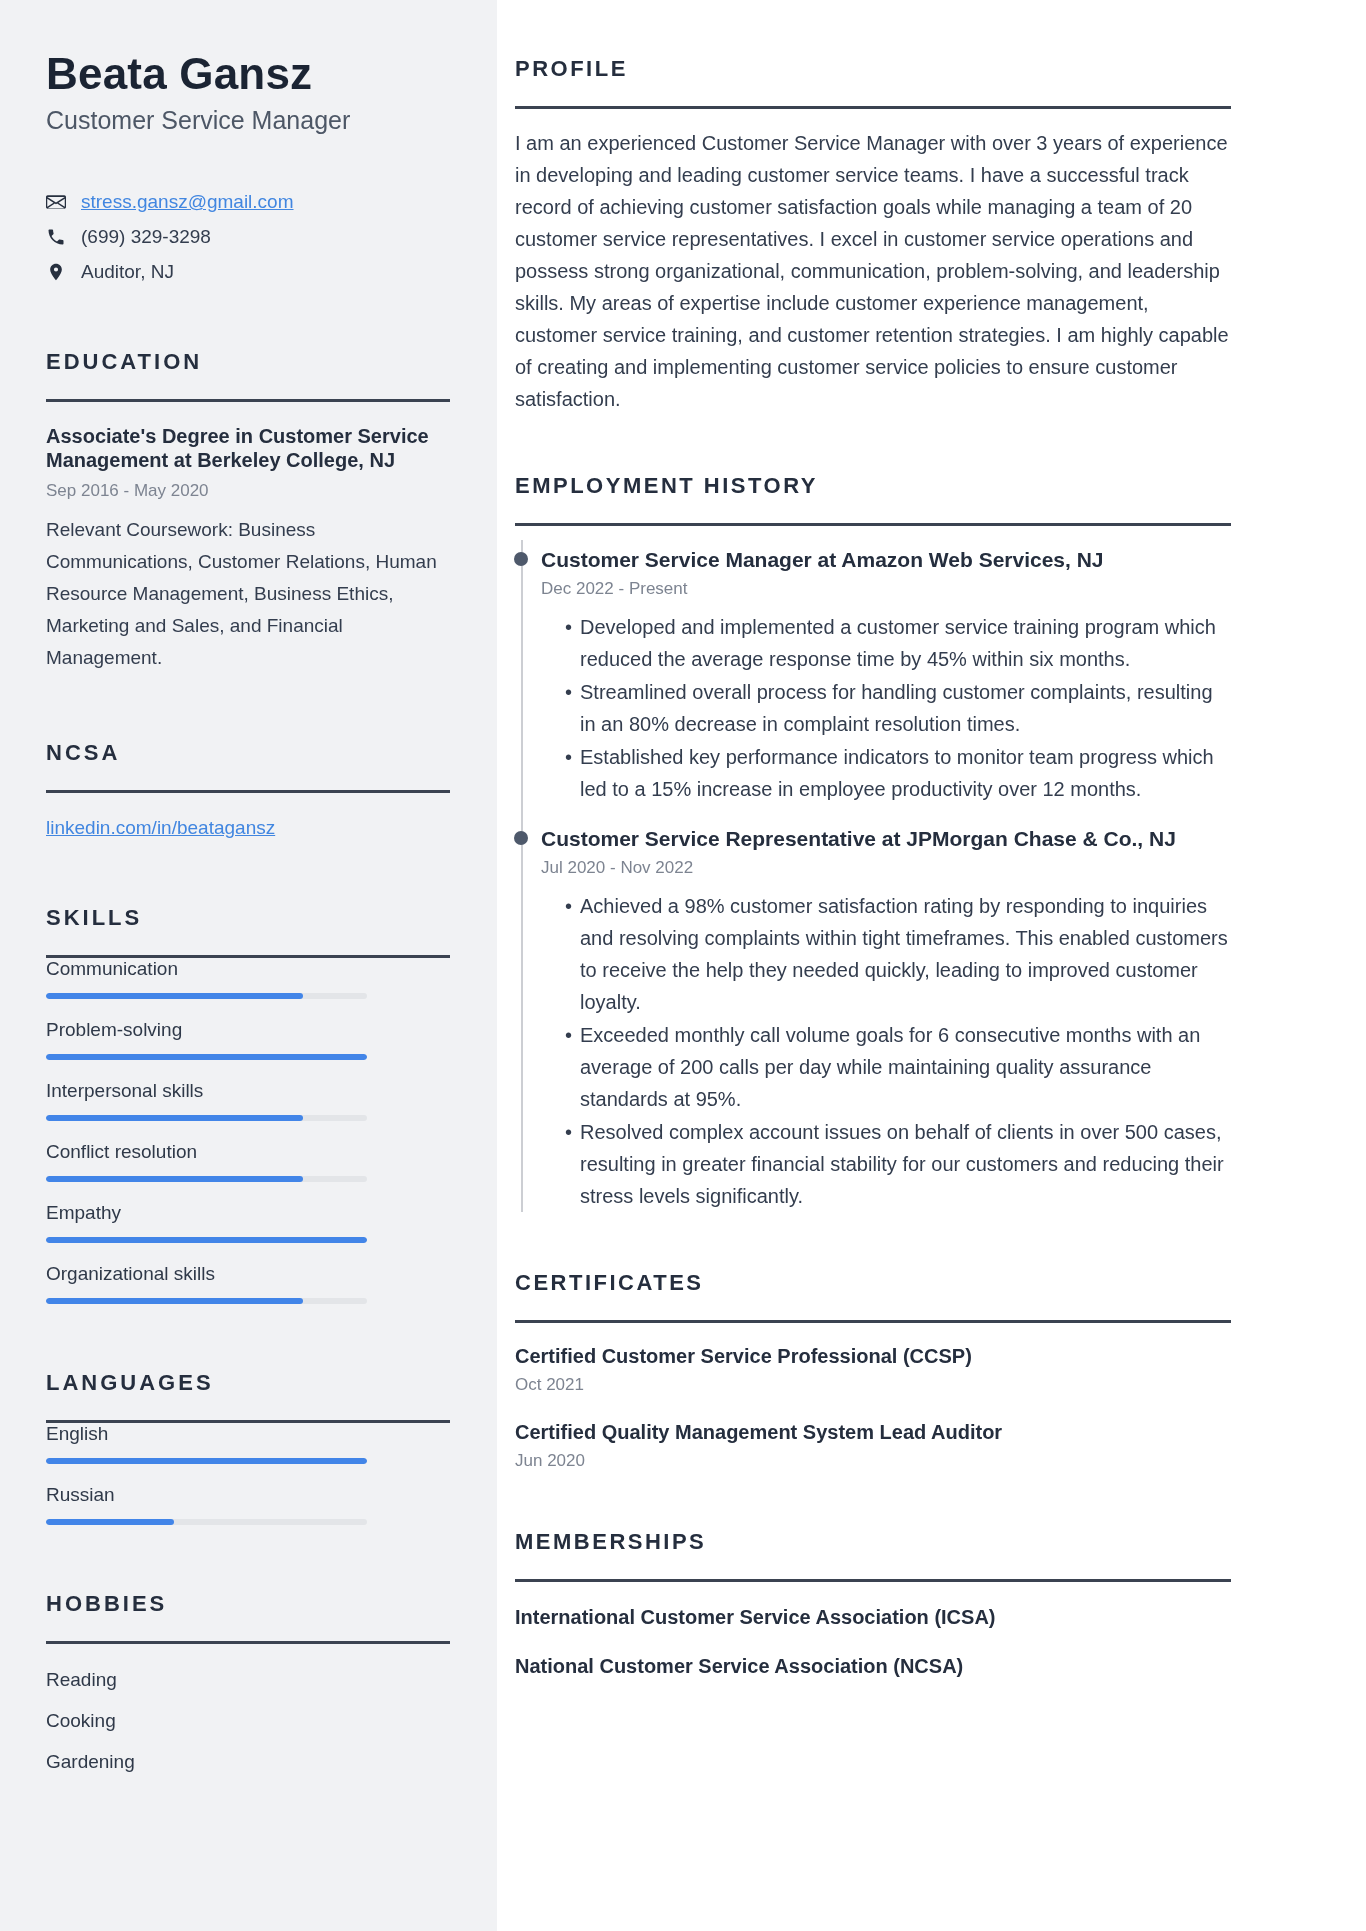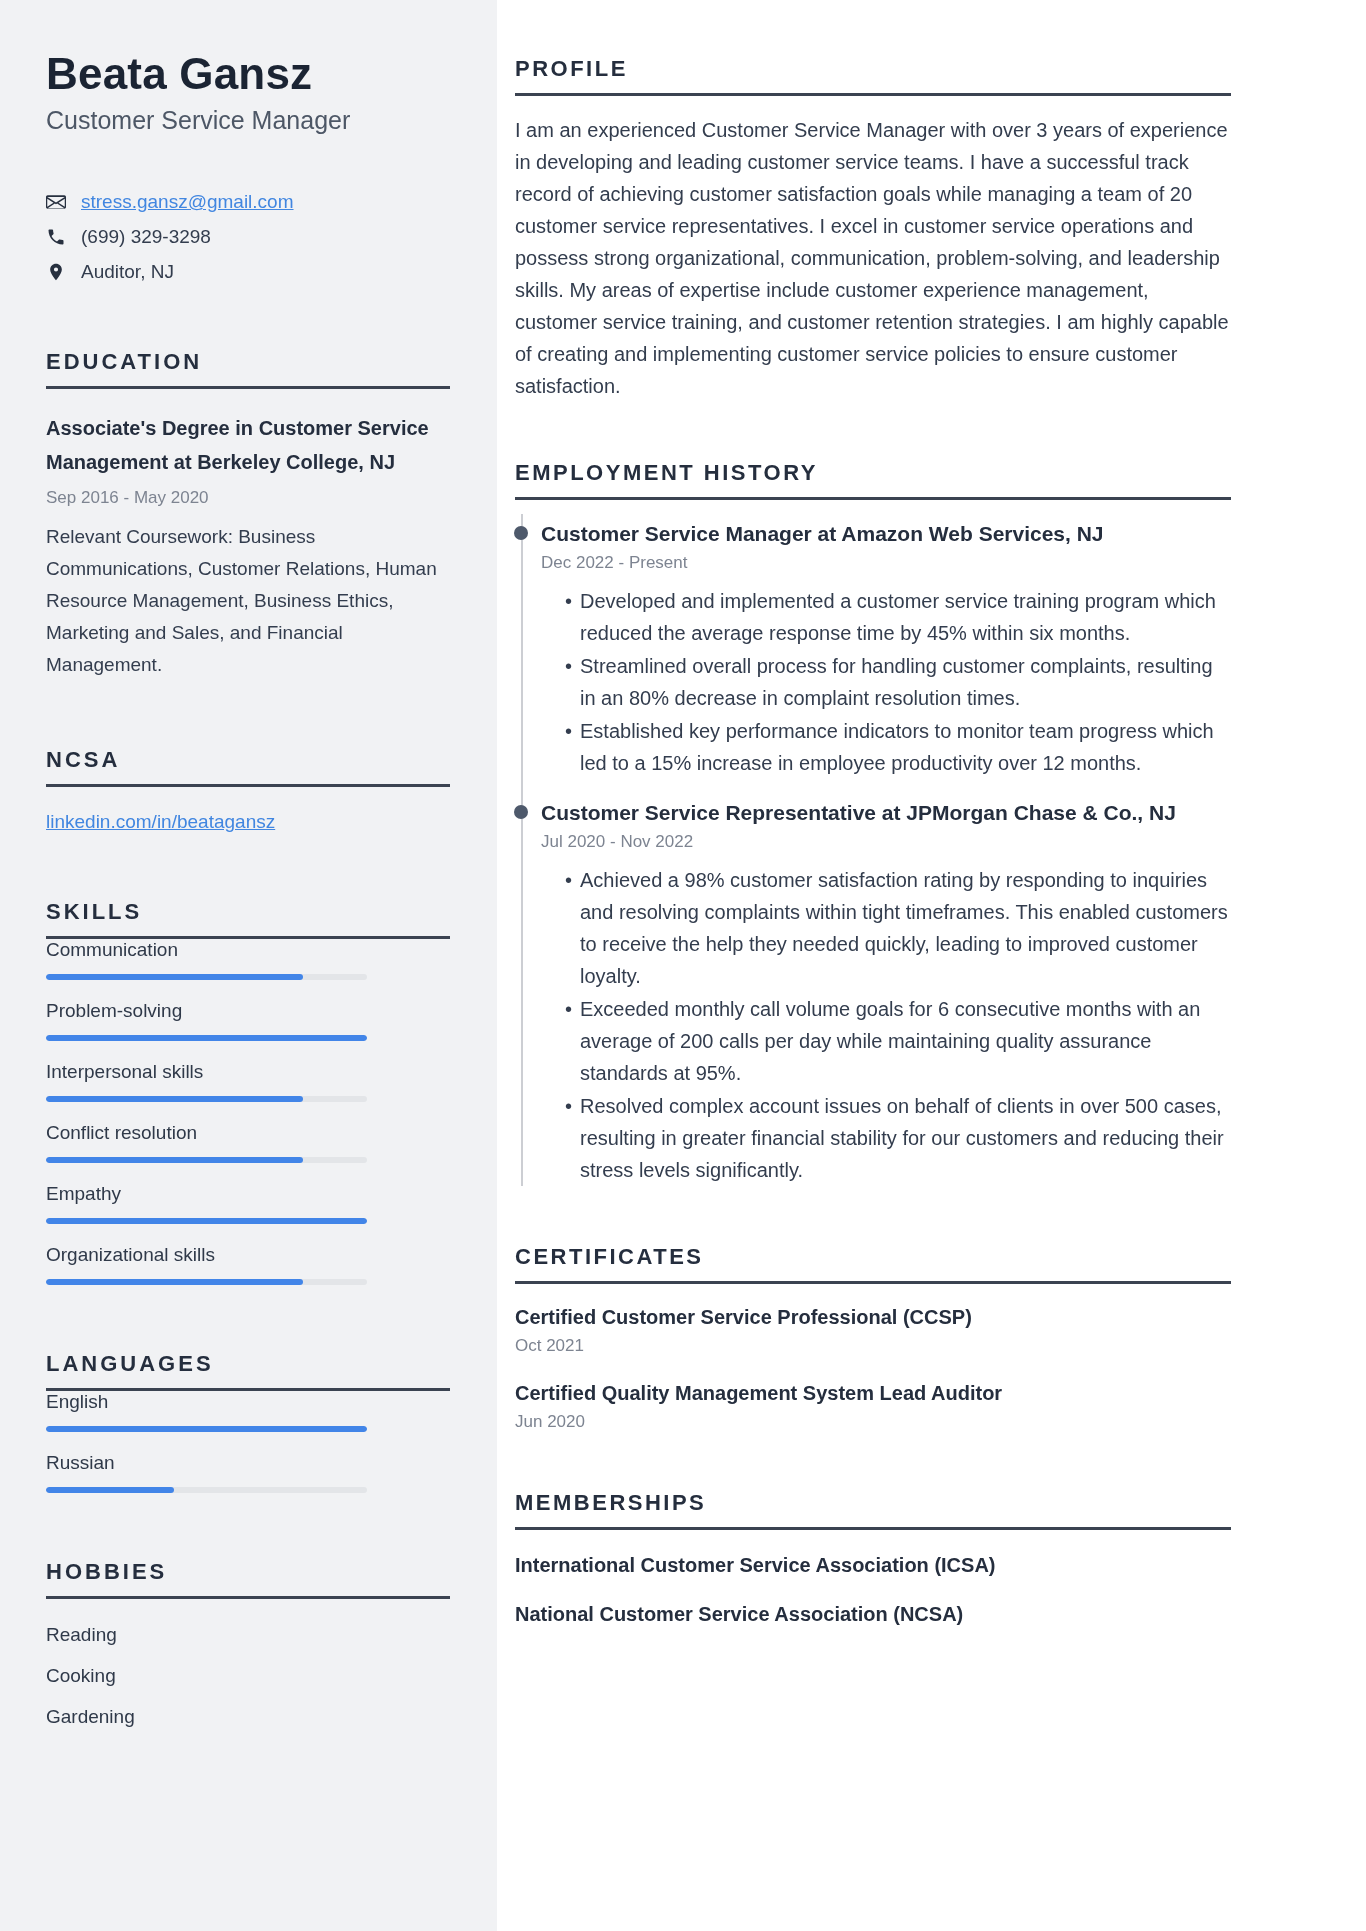--- a/index.html
+++ b/index.html
@@ -21,23 +21,23 @@
 
   .contact { margin-top:56px; }
   .contact-row { display:flex; align-items:center; margin-bottom:13px; font-size:19px; }
   .contact-row .cicon { width:20px; height:20px; margin-right:15px; flex:0 0 20px; }
   .contact-row .cicon svg { display:block; width:20px; height:20px; fill:#27303f; }
   a.link { color:#4186e0; text-decoration:underline; }
 
   .side-section { margin-top:66px; }
   .section-head {
     font-size:22px; font-weight:700; color:#252e3e; letter-spacing:3px;
-    padding-bottom:11px; border-bottom:3px solid #3b4351;
-  }
-  .edu-degree { margin-top:22px; font-size:20px; font-weight:700; color:#252e3e; line-height:34px; }
+    padding-bottom:24px; border-bottom:3px solid #3b4351;
+  }
+  .edu-degree { margin-top:22px; font-size:20px; font-weight:700; color:#252e3e; line-height:24px; }
   .edu-dates { margin-top:9px; font-size:17px; color:#7d8491; }
   .edu-desc { margin-top:13px; font-size:19px; line-height:32px; color:#333d4e; }
 
   .side-link { margin-top:24px; font-size:19px; }
 
   .skill-row { margin-bottom:20px; }
   .skill-row .skill-label { font-size:19px; color:#2f3949; margin-bottom:13px; }
   .bar-track { width:321px; height:6px; border-radius:3px; background:#e3e5e8; overflow:hidden; }
   .bar-fill { height:6px; border-radius:3px; background:#4285e8; }
   .skills-list { }

